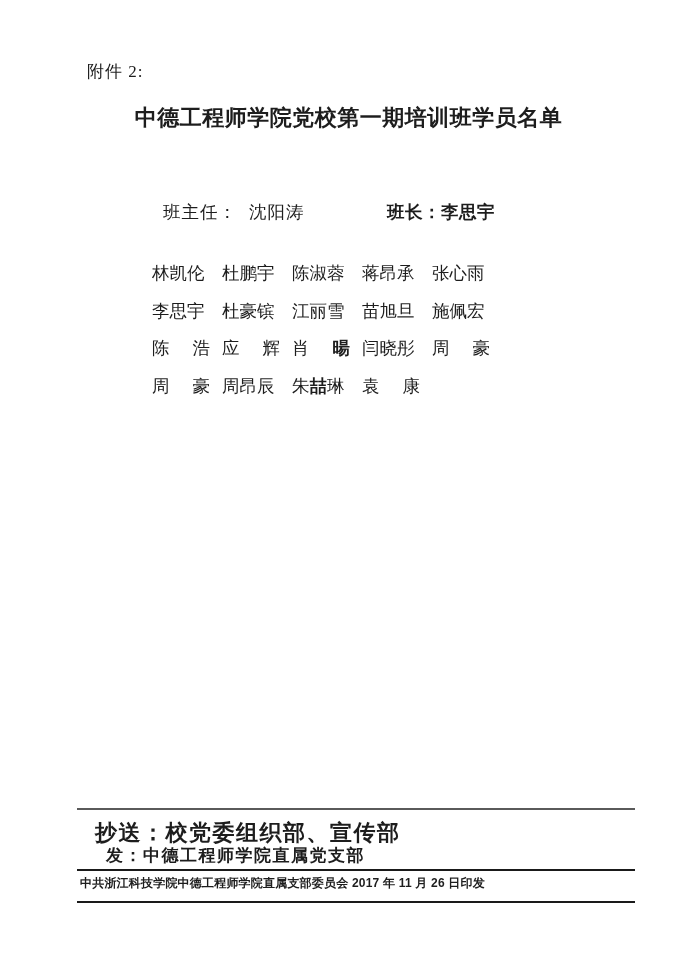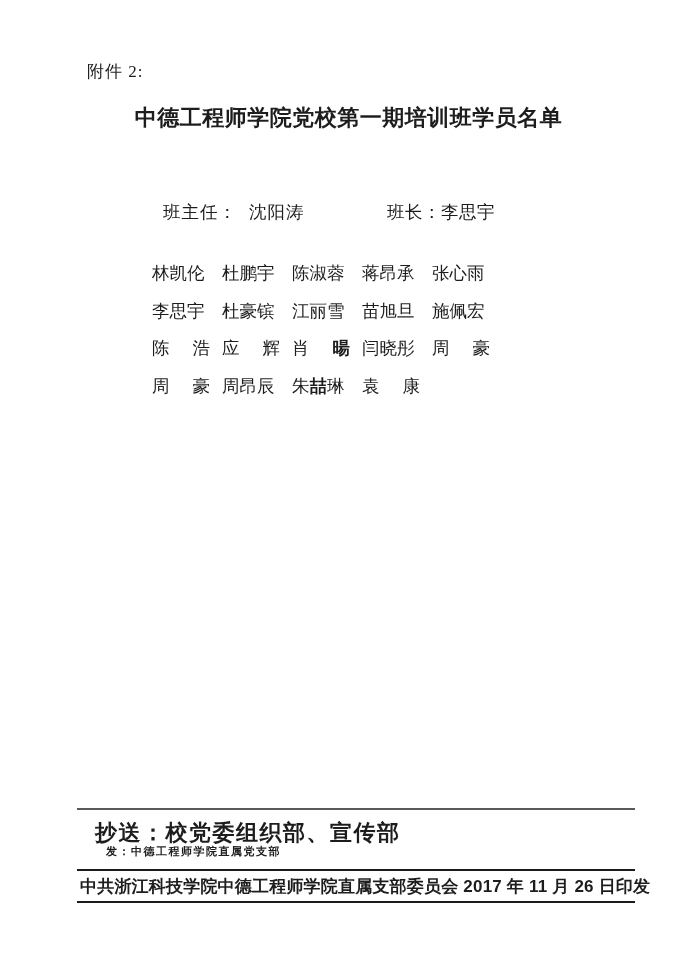--- a/index.html
+++ b/index.html
@@ -26,45 +26,45 @@
     margin:0;text-align:center;
     font-size:22px;font-weight:700;letter-spacing:0.5px;
   }
   .intro{
     position:absolute;left:140px;top:144px;margin:0;
     font-size:17.5px;letter-spacing:0.8px;
   }
   .leaders{position:absolute;left:0;top:200px;width:100%;height:22px;font-size:17.5px;}
   .leader-left{position:absolute;left:163px;letter-spacing:1px;}
   .leader-left .leader-name{margin-left:12px;}
-  .leader-right{position:absolute;left:387px;letter-spacing:0.5px;}
+  .leader-right{position:absolute;left:387px;letter-spacing:0.5px;font-weight:bold;}
   .roster{position:absolute;left:152px;top:261px;}
   .roster-row{display:flex;gap:12px;height:20px;margin-bottom:17.5px;font-size:17.5px;}
   .name{display:inline-flex;width:58px;justify-content:flex-start;}
   .name.spread{justify-content:space-between;}
   .name .heavy{
     font-family:"Liberation Sans","DejaVu Sans",sans-serif;
     font-weight:700;
   }
   .rule{position:absolute;left:77px;width:558px;height:2px;background:var(--rule-color);}
   .rule.light{background:var(--rule-color-light);height:2px;}
   .rule-top{top:808px;}
   .rule-mid{top:869px;}
   .rule-bottom{top:901px;}
   .cc-line{
     position:absolute;left:95px;top:818px;
     font-size:22px;font-weight:700;letter-spacing:1.5px;
   }
   .issue-line{
     position:absolute;left:106px;top:844px;
-    font-size:11px;font-weight:700;letter-spacing:1.5px;
+    font-size:17px;font-weight:700;letter-spacing:1.5px;
   }
   .imprint{
     position:absolute;left:80px;top:875px;
-    font-size:17px;font-weight:700;letter-spacing:0.2px;
+    font-size:12px;font-weight:700;letter-spacing:0.2px;
     font-family:"Liberation Sans","DejaVu Sans",sans-serif;
   }
 </style>
 </head>
 <body>
 
 <div class="page">
 
   <div class="attachment">附件 2:</div>
 

